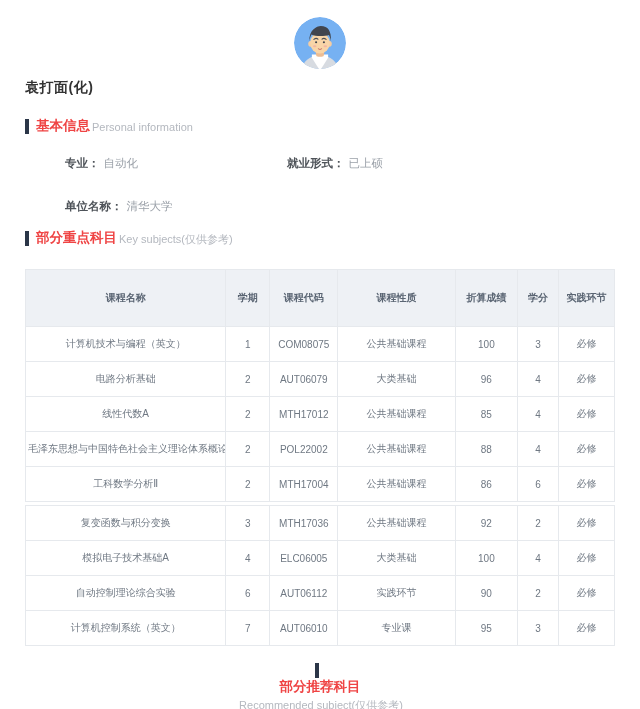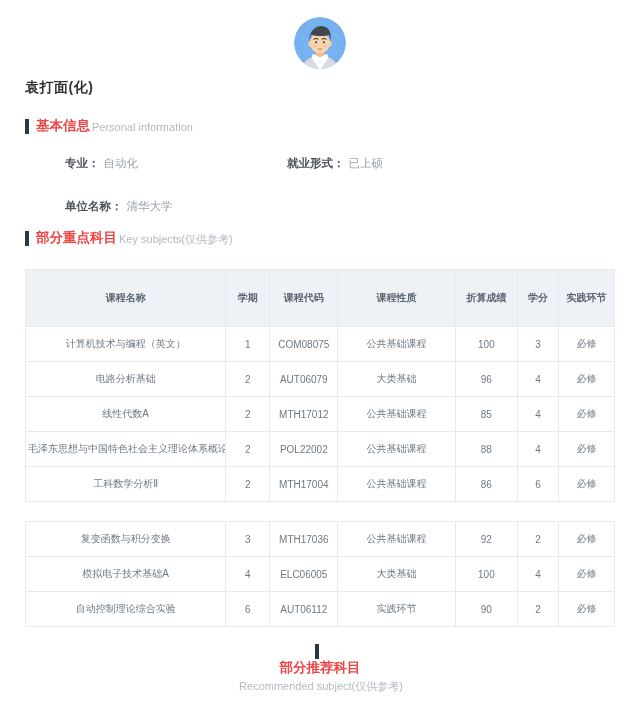--- a/index.html
+++ b/index.html
@@ -22,21 +22,21 @@
   .section-sub { font-size:11px; color:#b4b8bf; margin-left:2px; padding-top:2px; }
 
   
   .info-grid { margin:21px 0 0 40px; display:grid; grid-template-columns:222px auto; row-gap:29px; }
   .info-item { font-size:11.5px; line-height:14px; }
   .info-label { color:#4e5359; font-weight:bold; }
   .info-value { color:#9ba1a9; margin-left:4px; }
 
   
   .subjects-table { width:100%; border-collapse:collapse; table-layout:fixed; margin-top:22px; }
-  .subjects-table.second { margin-top:19px; }
+  .subjects-table.second { margin-top:3px; }
   .subjects-table th, .subjects-table td {
     border:1px solid #e6e9ed; text-align:center; vertical-align:middle;
     font-size:10px; white-space:nowrap; overflow:hidden;
   }
   .subjects-table th { background:#eef1f5; color:#5a6573; font-weight:bold; padding:21px 2px; }
   .subjects-table td { color:#6f7883; padding:10px 2px; }
 </style>
 </head>
 <body>
 
@@ -197,20 +197,29 @@
       </tr>
       <tr>
         <td>自动控制理论综合实验</td>
         <td>6</td>
         <td>AUT06112</td>
         <td>实践环节</td>
         <td>90</td>
         <td>2</td>
         <td>必修</td>
       </tr>
+      <tr>
+        <td>计算机控制系统（英文）</td>
+        <td>7</td>
+        <td>AUT06010</td>
+        <td>专业课</td>
+        <td>95</td>
+        <td>3</td>
+        <td>必修</td>
+      </tr>
     </tbody>
   </table>
 
   <div class="section-header" style="margin-top:17px;flex-direction:column;">
     <span class="section-bar"></span>
     <span class="section-title">部分推荐科目</span>
     <span class="section-sub">Recommended subject(仅供参考)</span>
   </div>
 
 </div>

